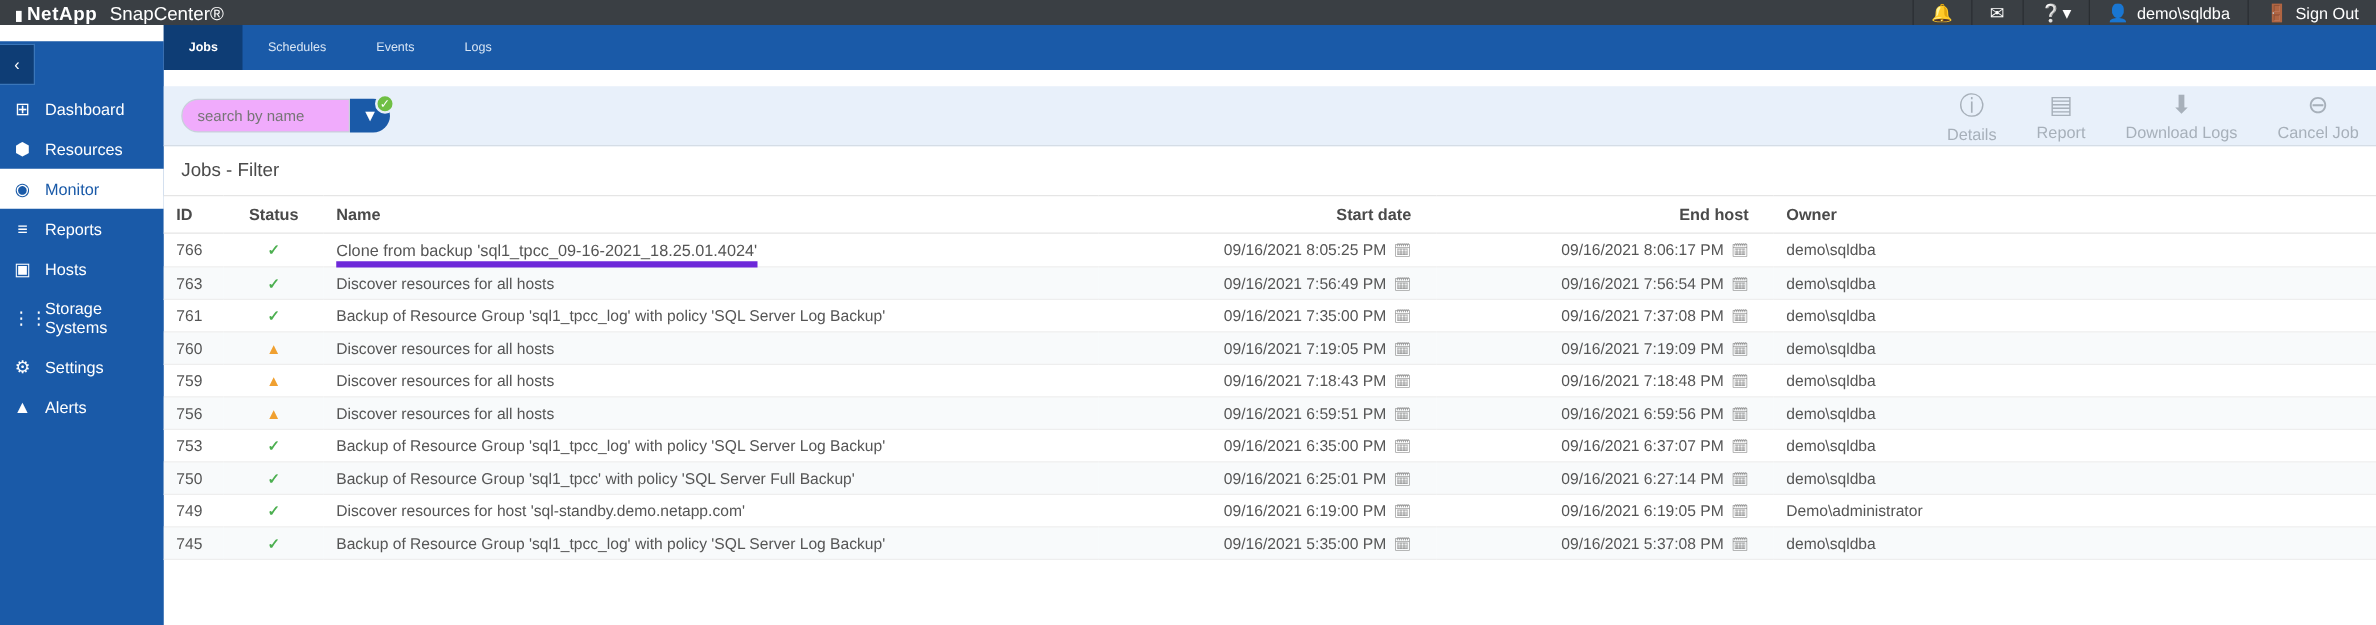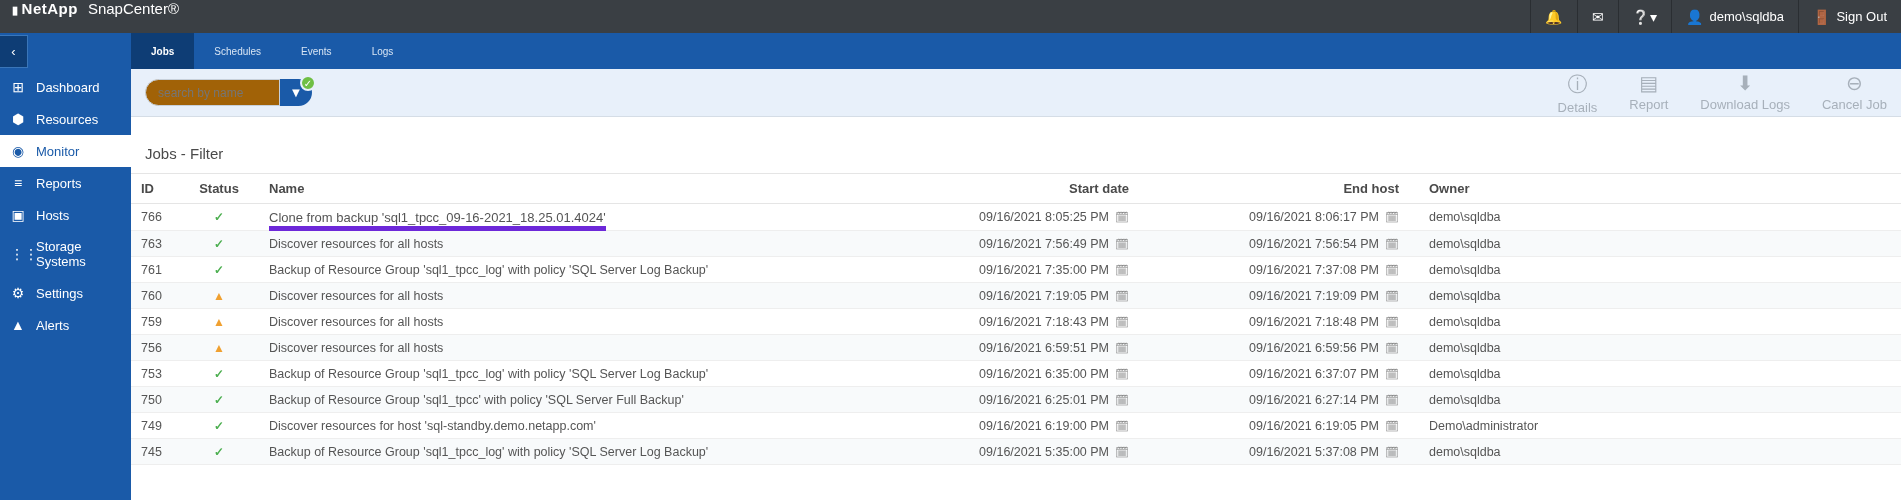--- a/index.html
+++ b/index.html
@@ -1,17 +1,17 @@
 <!DOCTYPE html>
 <html><head>
 <meta charset="utf-8">
 <style>
 * { margin:0; padding:0; box-sizing:border-box; font-family:"Segoe UI",Arial,sans-serif; font-size:13px; }
 body { width:1901px; height:500px; overflow:hidden; background:#fff; }
-.hdr { height:33px; background:#3a3f44; color:#fff; display:flex; align-items:flex-start; padding:0 0 0 12px; }
+.hdr { height:20px; background:#3a3f44; color:#fff; display:flex; align-items:flex-end; padding:0 0 0 12px; }
 .logo { display:flex; align-items:center; gap:6px; }
 .logo-n { font-weight:bold; font-size:15px; letter-spacing:.5px; }
 .logo-n::before { content:"▮"; margin-right:3px; font-size:11px; }
 .prod { font-size:15px; font-weight:300; margin-left:4px; }
 .hdr-r { margin-left:auto; display:flex; align-items:stretch; height:100%; }
 .hdr-btn { display:flex; align-items:center; padding:0 14px; border-left:1px solid #2a2e32; color:#fff; cursor:pointer; gap:6px; font-size:12.5px; }
 .hdr-ico { font-size:14px; }
 
 .tabbar { height:36px; background:#1a5aa8; display:flex; align-items:stretch; margin-left:131px; }
 .tab { display:flex; align-items:center; padding:0 20px; color:#d8e5f4; cursor:pointer; font-size:10px; }
@@ -19,29 +19,29 @@
 
 .side { position:absolute; top:33px; left:0; width:131px; height:467px; background:#1a5aa8; color:#fff; }
 .sidetoggle { width:28px; height:33px; background:#0e3d75; display:flex; align-items:center; justify-content:center; cursor:pointer; position:absolute; top:2px; left:0; border:1px solid #3a76b9; border-left:none; }
 .sidelist { margin-top:38px; }
 .sitem { display:flex; align-items:center; gap:10px; padding:8px 10px; cursor:pointer; font-size:13px; }
 .sitem.act { background:#fff; color:#1a5aa8; }
 .sico { width:16px; text-align:center; font-size:14px; }
 
 .main { position:absolute; top:69px; left:131px; width:1770px; }
 .toolbar { height:48px; background:#e8f0fa; display:flex; align-items:center; padding:0 14px; border-bottom:1px solid #d5dde6; }
-.srch { background:#a16207; border:1px solid #c7d0da; border-radius:14px 0 0 14px; height:27px; width:135px; padding:0 12px; font-size:12px; outline:none; }
+.srch { background:#f0abfc; border:1px solid #c7d0da; border-radius:14px 0 0 14px; height:27px; width:135px; padding:0 12px; font-size:12px; outline:none; }
 .fltbtn { height:27px; width:32px; background:#1a5aa8; border-radius:0 14px 14px 0; display:flex; align-items:center; justify-content:center; color:#fff; cursor:pointer; position:relative; }
 .fltbtn .chk { position:absolute; top:-4px; right:-4px; width:16px; height:16px; background:#6fbf44; border-radius:50%; display:flex; align-items:center; justify-content:center; font-size:10px; border:2px solid #e8f0fa; }
 
 .actions { margin-left:auto; display:flex; gap:32px; }
 .actbtn { display:flex; flex-direction:column; align-items:center; color:#a7b0ba; cursor:pointer; font-size:10px; gap:2px; }
 .actico { font-size:20px; }
 
-.title { padding:11px 14px; font-size:15px; color:#4a4a4a;margin-top:17px; }
+.title { padding:11px 14px; font-size:15px; color:#4a4a4a; }
 .tbl { width:100%; border-collapse:collapse;padding-left:43px; }
 .tbl th { text-align:left; padding:7px 10px; font-weight:600; color:#4a4a4a; border-top:1px solid #e5e5e5; border-bottom:1px solid #e5e5e5; background:#fff; }
 .tbl th:nth-child(4),.tbl th:nth-child(5) { text-align:right; padding-right:20px; }
 .tbl td { padding:5.5px 10px; border-bottom:1px solid #eee; color:#555; font-size:12.5px; vertical-align:middle; }
 .tbl tr:nth-child(even) td { background:#f8fafb; }
 .stat { font-size:12px; font-weight:bold; }
 .stat.ok { color:#4caf50; }
 .stat.wn { color:#f0a030; }
 .dt { text-align:right; white-space:nowrap; padding-right:20px !important; }
 .cal { margin-left:6px; color:#777; font-size:11px; }

